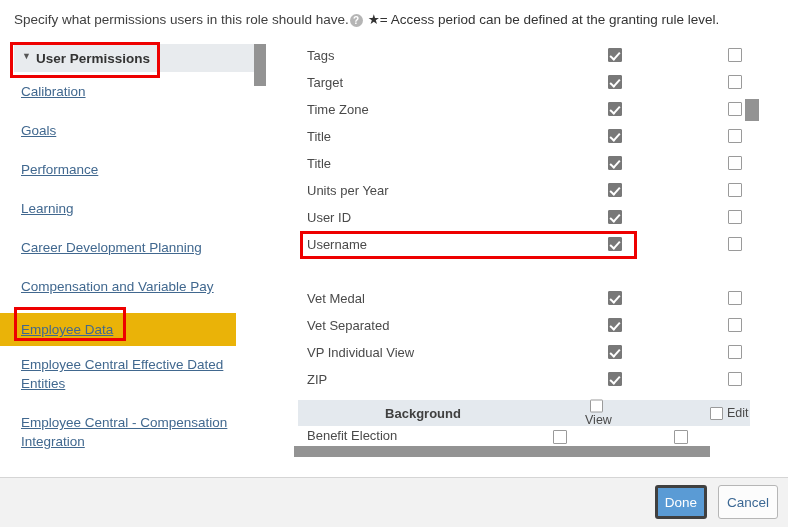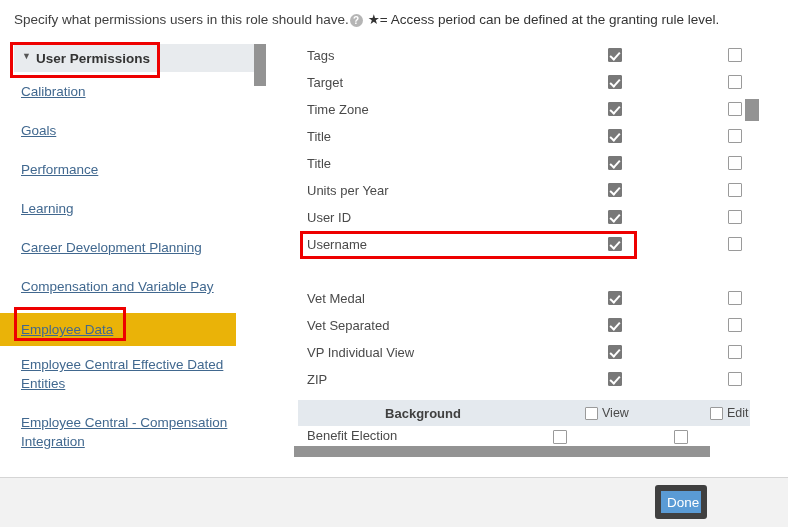--- a/index.html
+++ b/index.html
@@ -201,21 +201,21 @@
     box-sizing: border-box;
     border: 1px solid #9a9a9a;
     background: #ffffff;
     border-radius: 1px;
     margin-right: 4px;
   }
   .bg-col .bg-col-label {
     font-size: 12.5px;
     color: #4a4a4a;
   }
-  .bg-col.view-col { left: 287px; }
+  .bg-col.view-col { left: 287px; flex-direction: column; }
   .bg-col.edit-col { left: 412px; }
 
   
   #partial-row {
     position: absolute;
     left: 0;
     width: 494px;
     height: 22px;
     overflow: hidden;
   }
@@ -244,21 +244,21 @@
     width: 788px; height: 50px;
     background: #f2f2f2;
     border-top: 1px solid #d5d5d5;
     box-sizing: border-box;
   }
   #done-button {
     position: absolute;
     left: 655px; top: 7px;
     width: 52px; height: 34px;
     background: #5a9bd5;
-    border: 6px solid #404040;
+    border: 3px solid #404040;
     border-radius: 3px;
     color: #ffffff;
     font-size: 13.5px;
     cursor: pointer;
     font-family: "Liberation Sans", sans-serif;
   }
   #cancel-button {
     position: absolute;
     left: 718px; top: 7px;
     width: 60px; height: 34px;
@@ -414,17 +414,18 @@
       <span class="cb" style="left:380px;"></span>
     </div>
 
     <div id="right-scroll-thumb"></div>
     <div id="h-scroll-thumb"></div>
   </div>
 </div>
 
 <div id="footer">
   <button id="done-button">Done</button>
+  <button id="cancel-button">Cancel</button>
 </div>
 
 <div class="annot-box" id="annot-user-permissions"></div>
 <div class="annot-box" id="annot-employee-data"></div>
 <div class="annot-box" id="annot-username"></div>
 
 </body></html>

